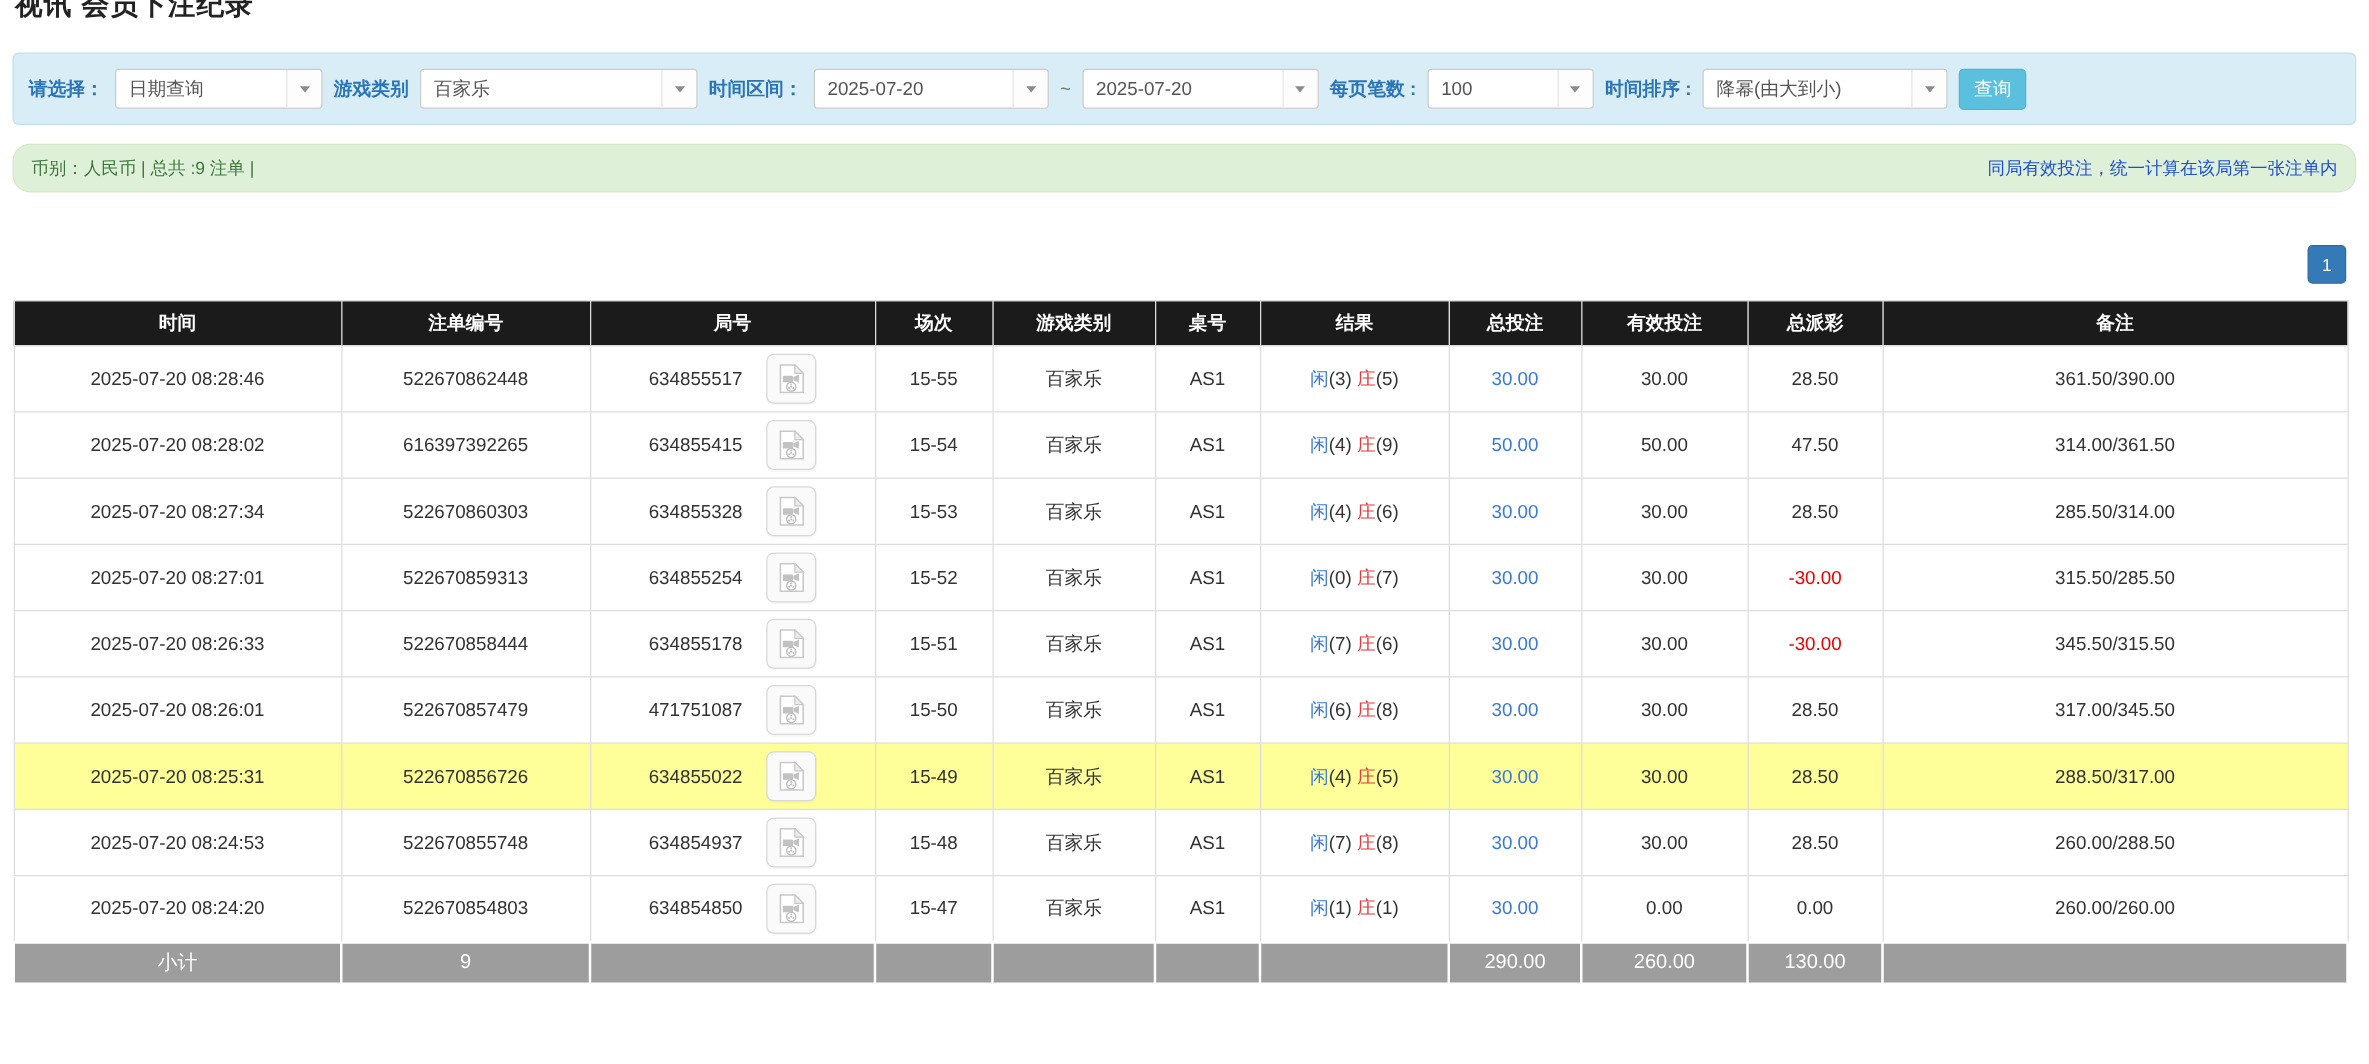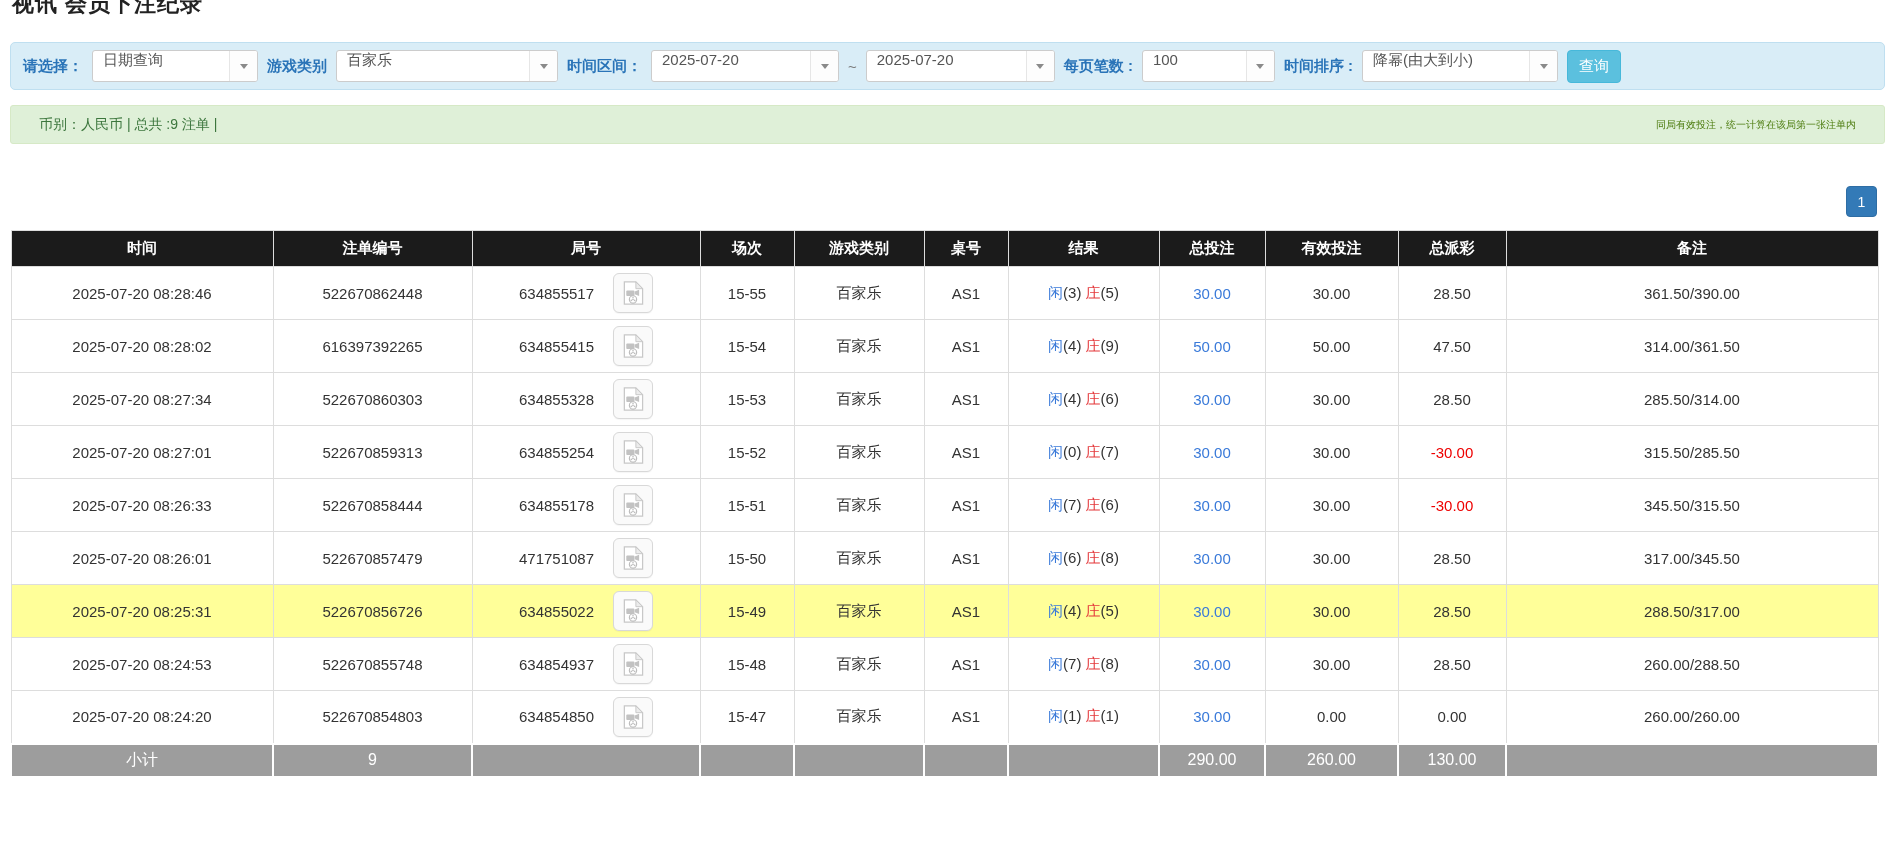--- a/index.html
+++ b/index.html
@@ -8,54 +8,54 @@
     width:1895px; height:851px; overflow:hidden; background:#fff;
     font-family:"Liberation Sans","DejaVu Sans",sans-serif; color:#333;
   }
   
   .page-title {
     margin:-9px 0 0 12px; font-size:22px; font-weight:600; color:#222;
     letter-spacing:1px; line-height:26px;
   }
   
   .filter-bar {
-    margin:25px 10px 0 10px; height:48px; background:#d9edf7;
+    margin:25px 10px 0 10px; height:58px; background:#d9edf7;
     border:1px solid #bfdff0; border-radius:5px;
     display:flex; align-items:center; padding:0 12px; gap:9px; white-space:nowrap;
   }
   .flabel { color:#2a74b8; font-weight:bold; font-size:15px; }
   .tilde { color:#777; font-size:15px; }
   .combo {
     height:32px; background:#fff; border:1px solid #ccc; border-radius:3px;
-    display:inline-flex; justify-content:space-between;
+    display:inline-flex; align-items:center; justify-content:space-between;
     cursor:pointer; overflow:hidden;
   }
   .combo-val { padding-left:10px; font-size:15px; color:#555; }
   .combo-btn {
     width:28px; height:100%; display:flex; align-items:center; justify-content:center;
     border-left:1px solid #e6e6e6; background:#fdfdfd;
   }
   .caret {
     width:0; height:0; border-left:4px solid transparent; border-right:4px solid transparent;
     border-top:5px solid #8a8a8a; display:inline-block;
   }
   .w1{width:166px}.w2{width:222px}.w3{width:188px}.w4{width:189px}.w5{width:133px}.w6{width:196px}
   .search-btn {
     height:33px; min-width:54px; padding:0 4px; background:#5bc0de; color:#fff;
     border:1px solid #46b8da; border-radius:4px; font-size:15px; cursor:pointer;
     font-family:Liberation Serif, serif;
   }
   
   .info-bar {
     margin:15px 10px 0 10px; height:39px; background:#dff0d8;
-    border:1px solid #d6e9c6; border-radius:3px;
-    display:flex; align-items:center; justify-content:space-between; padding:0 28px;
+    border:1px solid #d6e9c6; border-radius:14px;
+    display:flex; align-items:center; justify-content:space-between; padding:0 14px;
   }
   .info-left { color:#3c763d; font-size:14px; }
-  .info-right { color:#4d7c0f; font-size:10px; }
+  .info-right { color:#1d4ed8; font-size:14px; }
   
   .pagination { margin:42px 18px 0 0; display:flex; justify-content:flex-end; }
   .page-btn {
     width:31px; height:31px; background:#337ab7; border:1px solid #2e6da4;
     border-radius:4px; color:#fff; font-size:14px; cursor:pointer; font-family:inherit;
   }
   
   table { border-collapse:collapse; table-layout:fixed; width:1867px; margin:13px 0 0 10px; }
   th {
     background:#1b1b1b; color:#fff; height:36px; font-size:15px; font-weight:bold;

